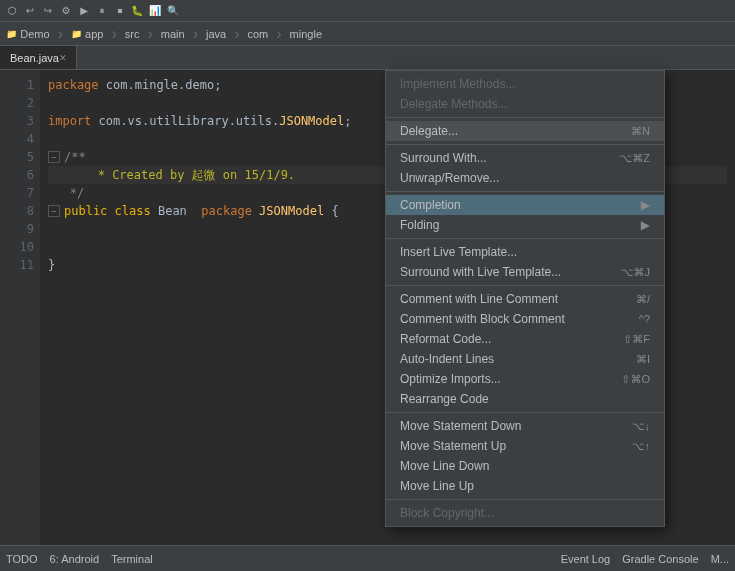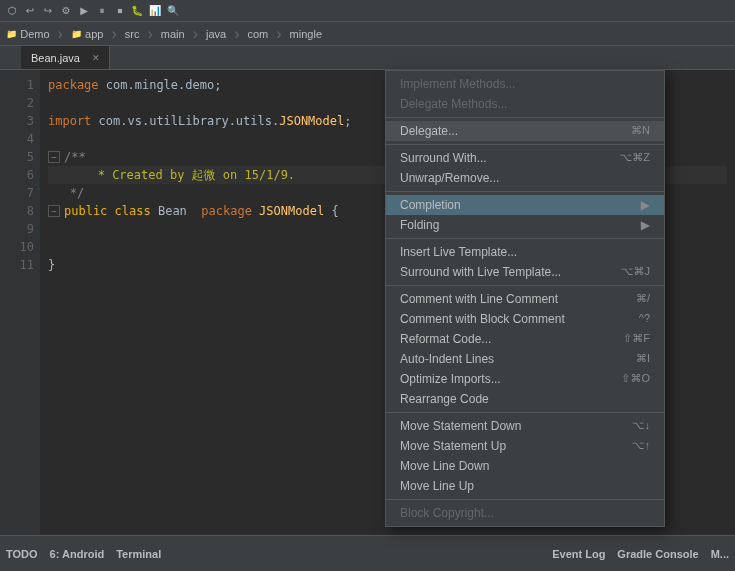--- a/index.html
+++ b/index.html
@@ -57,26 +57,25 @@
       background: #3c3f41;
       border-bottom: 1px solid #555;
       display: flex;
       align-items: center;
     }
     .tab {
       height: 100%;
       padding: 0 10px;
       display: flex;
       align-items: center;
-      gap: 12px;
+      gap: 0;
       font-size: 11px;
       color: #bbb;
       background: #4e5254;
       border-right: 1px solid #555;
-      margin-left: 21px;
     }
     .tab.active {
       background: #2b2b2b;
       color: #ddd;
     }
     .tab .close-btn {
       font-size: 9px;
       color: #888;
       cursor: pointer;
     }
@@ -134,30 +133,29 @@
       margin-right: 4px;
       flex-shrink: 0;
     }
 
     
     .status-bar {
       position: absolute;
       bottom: 0;
       left: 0;
       right: 0;
-      height: 36px;
+      height: 26px;
       background: #3c3f41;
       border-top: 1px solid #555;
       display: flex;
       align-items: center;
       padding: 0 6px;
       gap: 12px;
       font-size: 11px;
       color: #bbb;
-      font-weight: bold;
     }
     .status-item {
       display: flex;
       align-items: center;
       gap: 3px;
     }
 
     
     .context-menu {
       position: absolute;
@@ -168,21 +166,21 @@
       border: 1px solid #555;
       box-shadow: 4px 4px 12px rgba(0,0,0,0.5);
       z-index: 100;
       font-size: 12px;
       color: #bbb;
       padding: 3px 0;
     }
 
     .menu-item {
       display: flex;
-      align-items: flex-start;
+      align-items: center;
       justify-content: space-between;
       padding: 3px 14px 3px 14px;
       cursor: pointer;
       white-space: nowrap;
     }
     .menu-item.disabled {
       color: #666;
       cursor: default;
     }
     .menu-item.highlighted {

